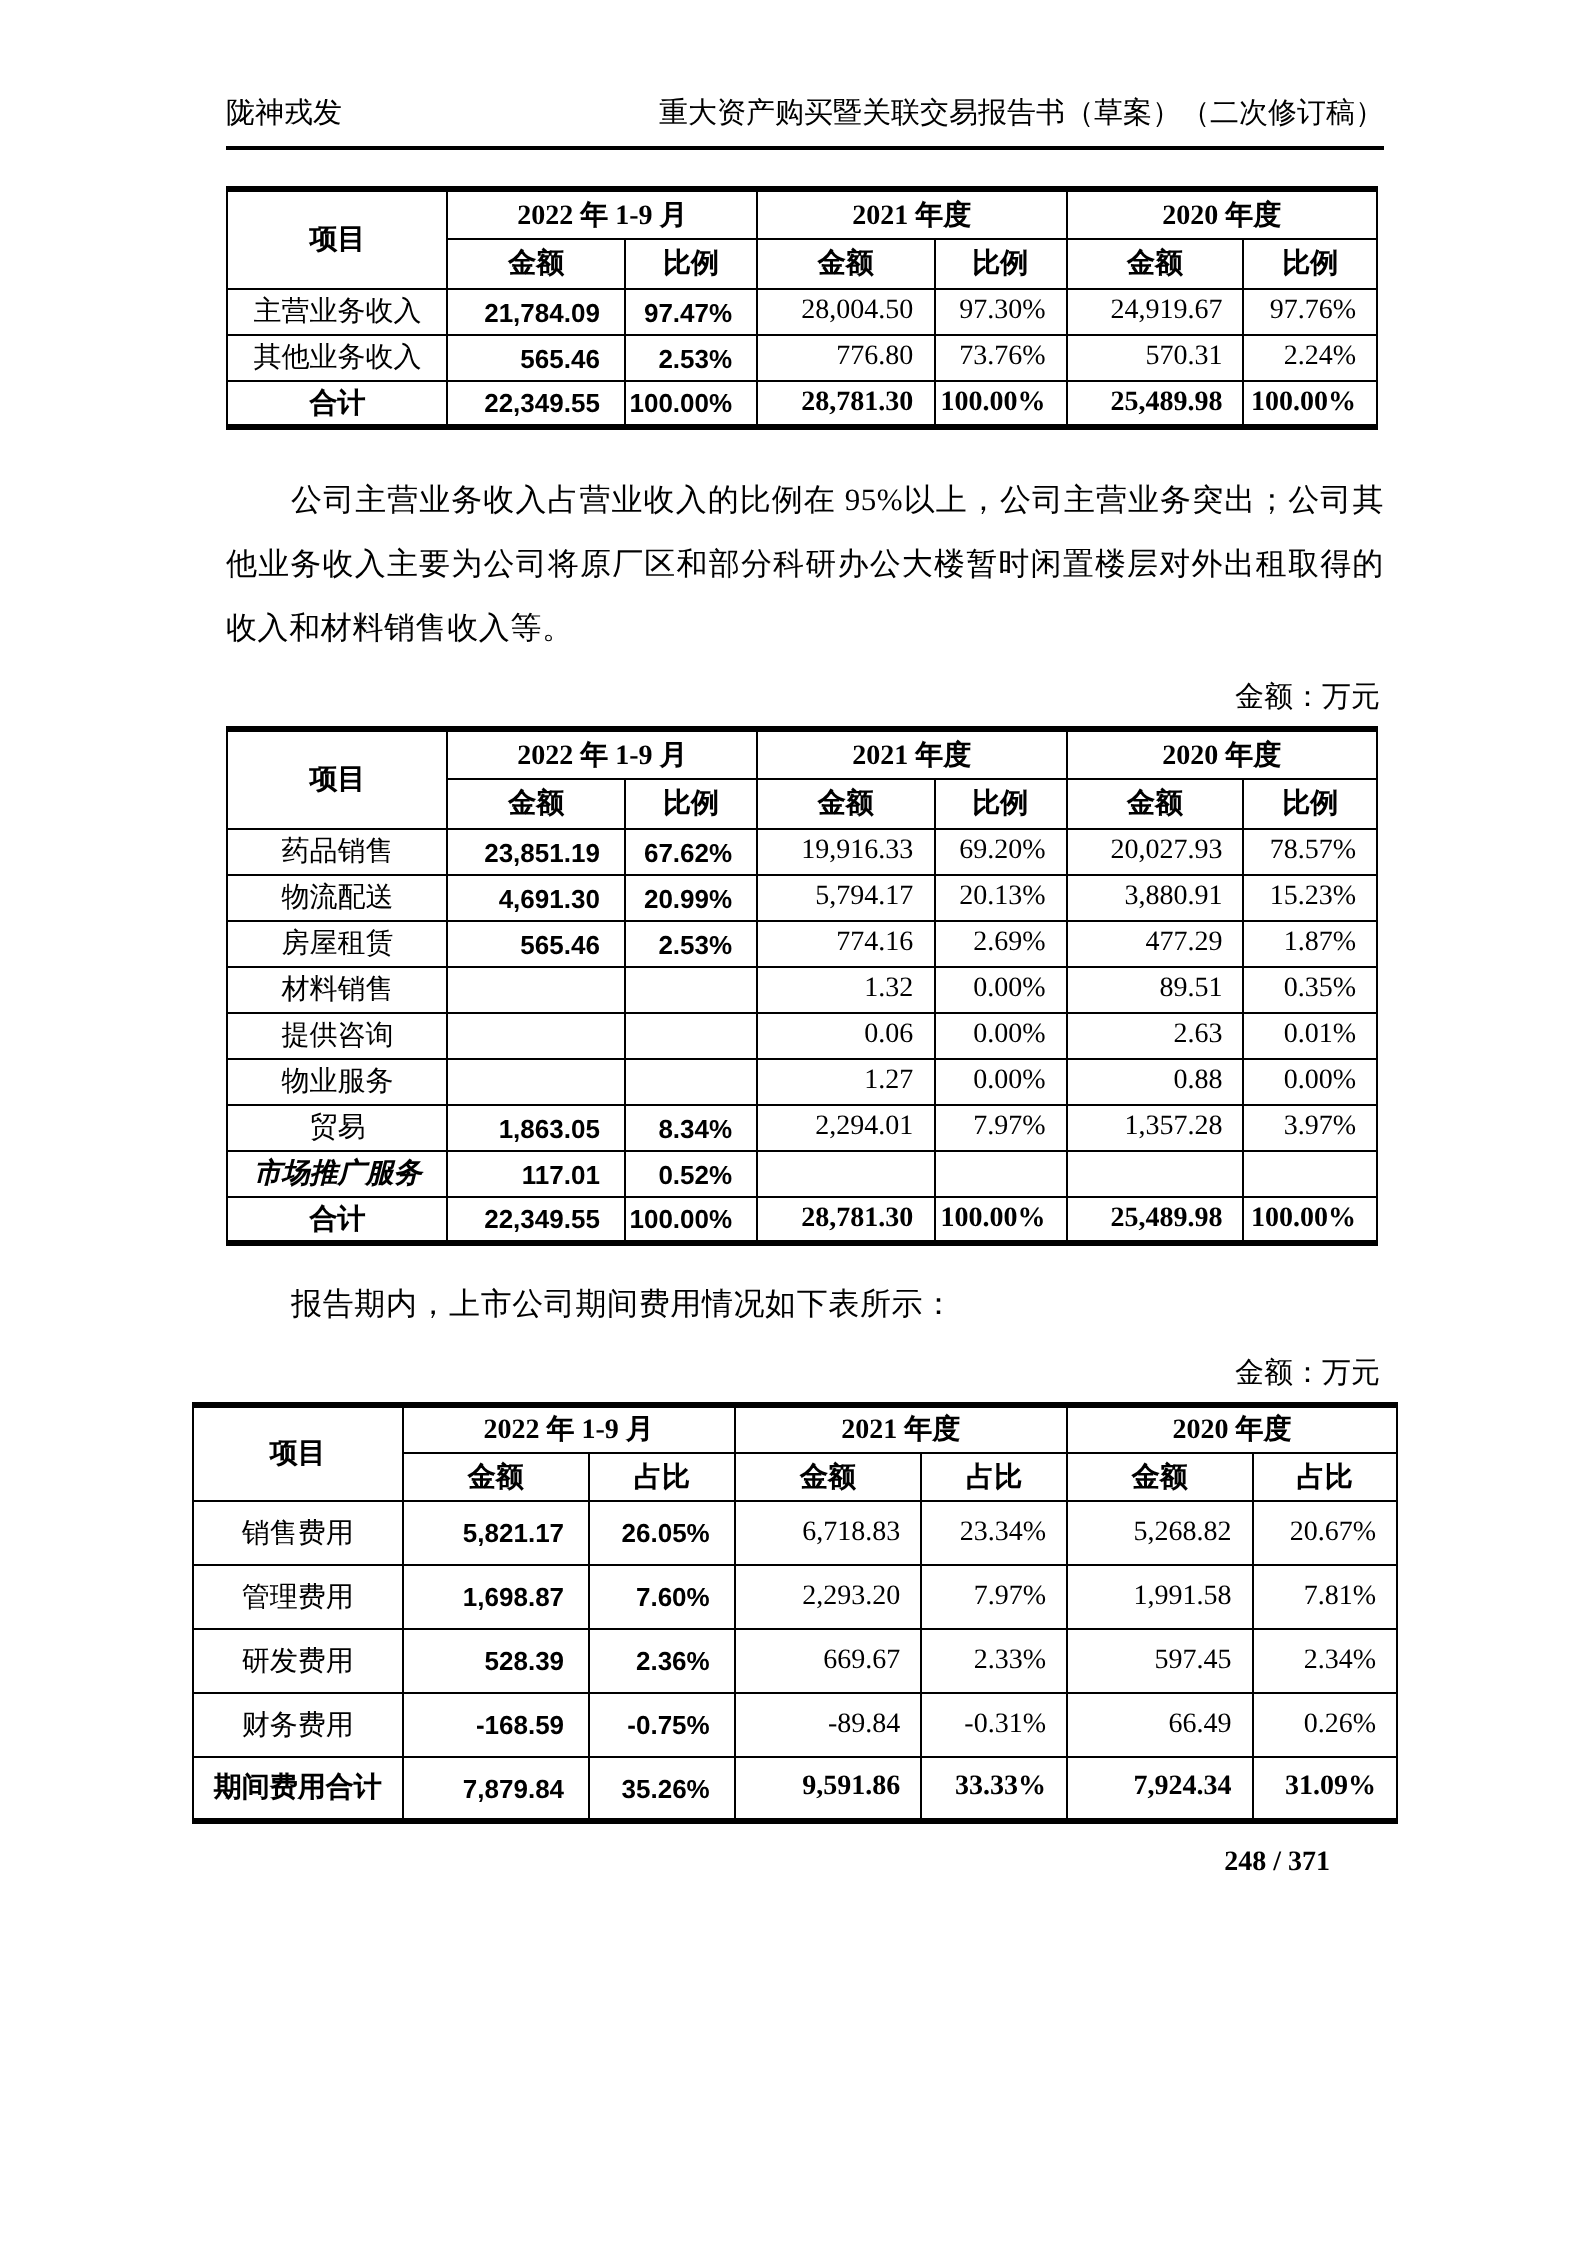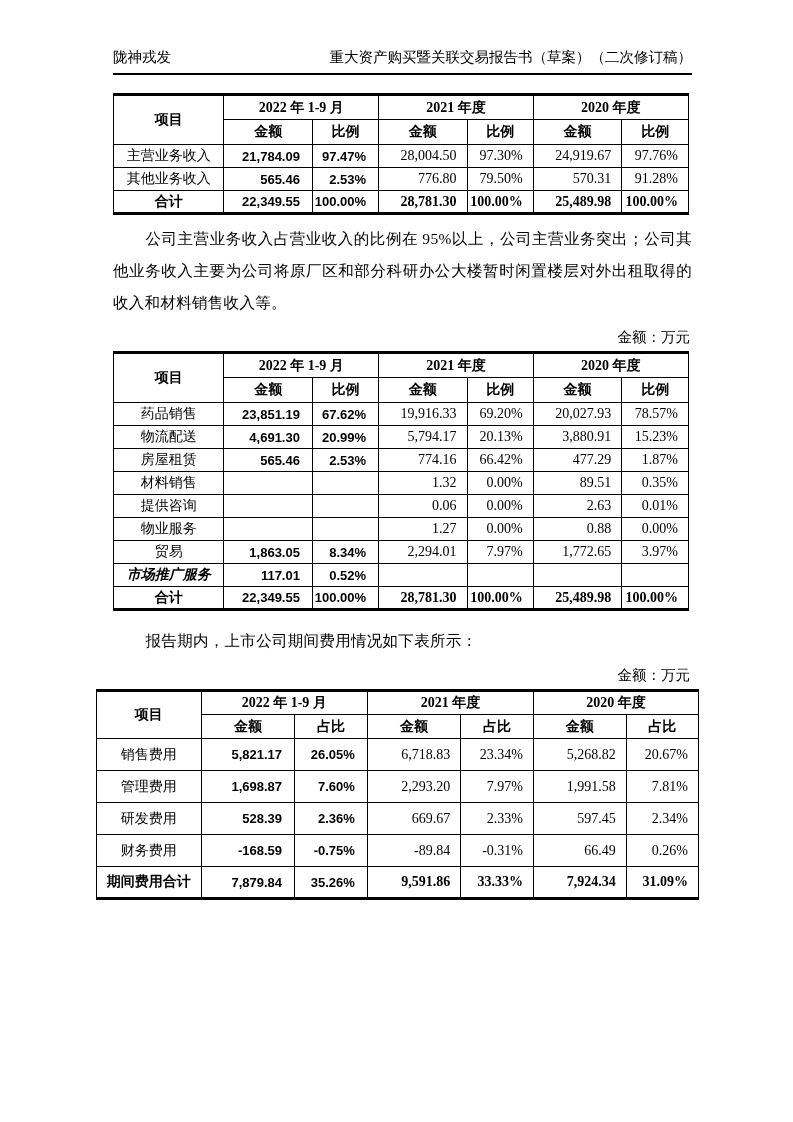--- a/index.html
+++ b/index.html
@@ -38,21 +38,21 @@
   .doc-table tr.total td { font-weight: bold; }
   .doc-table tr.promo td.lbl { font-weight: bold; font-style: italic; }
   table.t3 { width: 603px; margin-left: -17px; }
   table.t3 td { height: 32px; }
   table.t3 th { height: 24px; }
   
   .para {
     font-size: 15.5px; line-height: 32px; text-align: justify;
     text-indent: 2.1em; margin: 0; letter-spacing: 0.3px;
   }
-  .p1 { margin-top: 8px; }
+  .p1 { margin-top: 20px; }
   .p2 { margin-top: 20px; }
   .p3 { margin-top: 14px; }
   .section-h {
     font-size: 15.5px; font-weight: normal; margin: 16px 0 0;
     text-indent: 2.1em; line-height: 30px;
   }
   .unit {
     text-align: right; font-size: 14.5px; margin: 8px 2px 4px 0; line-height: 20px; font-family: Liberation Serif, serif;
   }
   .footer-page {
@@ -104,23 +104,23 @@
           <td class="num">28,004.50</td>
           <td class="num">97.30%</td>
           <td class="num">24,919.67</td>
           <td class="num">97.76%</td>
         </tr>
         <tr>
           <td class="lbl">其他业务收入</td>
           <td class="num y2022">565.46</td>
           <td class="num y2022">2.53%</td>
           <td class="num">776.80</td>
-          <td class="num">79.50%</td>
+          <td class="num">73.76%</td>
           <td class="num">570.31</td>
-          <td class="num">91.28%</td>
+          <td class="num">2.24%</td>
         </tr>
         <tr class="total">
           <td class="lbl">合计</td>
           <td class="num y2022">22,349.55</td>
           <td class="num y2022">100.00%</td>
           <td class="num">28,781.30</td>
           <td class="num">100.00%</td>
           <td class="num">25,489.98</td>
           <td class="num">100.00%</td>
         </tr>
@@ -175,21 +175,21 @@
           <td class="num">5,794.17</td>
           <td class="num">20.13%</td>
           <td class="num">3,880.91</td>
           <td class="num">15.23%</td>
         </tr>
         <tr>
           <td class="lbl">房屋租赁</td>
           <td class="num y2022">565.46</td>
           <td class="num y2022">2.53%</td>
           <td class="num">774.16</td>
-          <td class="num">66.42%</td>
+          <td class="num">2.69%</td>
           <td class="num">477.29</td>
           <td class="num">1.87%</td>
         </tr>
         <tr>
           <td class="lbl">材料销售</td>
           <td class="num y2022"></td>
           <td class="num y2022"></td>
           <td class="num">1.32</td>
           <td class="num">0.00%</td>
           <td class="num">89.51</td>
@@ -212,21 +212,21 @@
           <td class="num">0.00%</td>
           <td class="num">0.88</td>
           <td class="num">0.00%</td>
         </tr>
         <tr>
           <td class="lbl">贸易</td>
           <td class="num y2022">1,863.05</td>
           <td class="num y2022">8.34%</td>
           <td class="num">2,294.01</td>
           <td class="num">7.97%</td>
-          <td class="num">1,772.65</td>
+          <td class="num">1,357.28</td>
           <td class="num">3.97%</td>
         </tr>
         <tr class="promo">
           <td class="lbl">市场推广服务</td>
           <td class="num y2022">117.01</td>
           <td class="num y2022">0.52%</td>
           <td class="num"></td>
           <td class="num"></td>
           <td class="num"></td>
           <td class="num"></td>
@@ -316,14 +316,15 @@
           <td class="num y2022">7,879.84</td>
           <td class="num y2022">35.26%</td>
           <td class="num">9,591.86</td>
           <td class="num">33.33%</td>
           <td class="num">7,924.34</td>
           <td class="num">31.09%</td>
         </tr>
       </tbody>
     </table>
 
+  <div class="footer-page">248 / 371</div>
 
 </div>
 
 </body></html>

